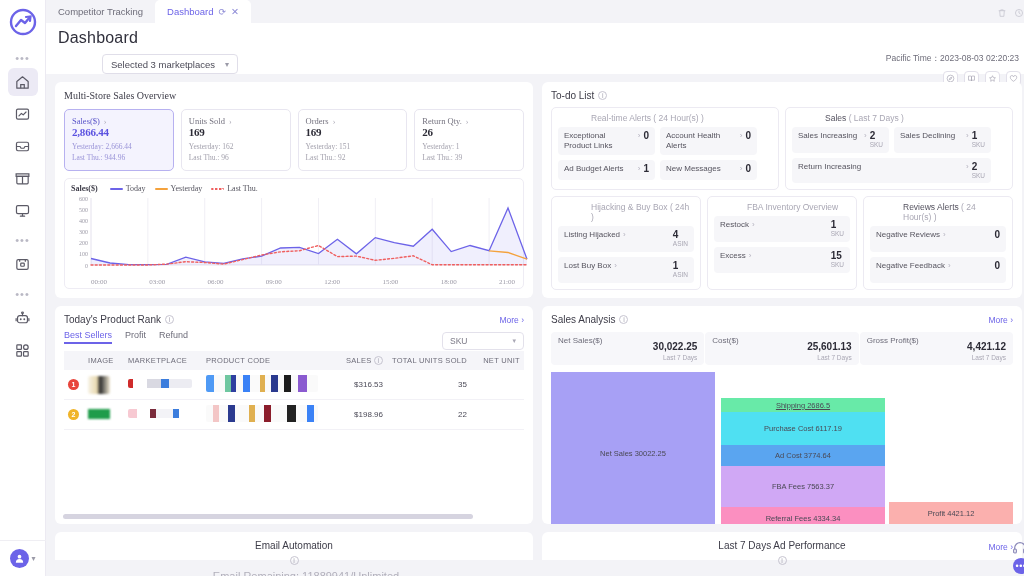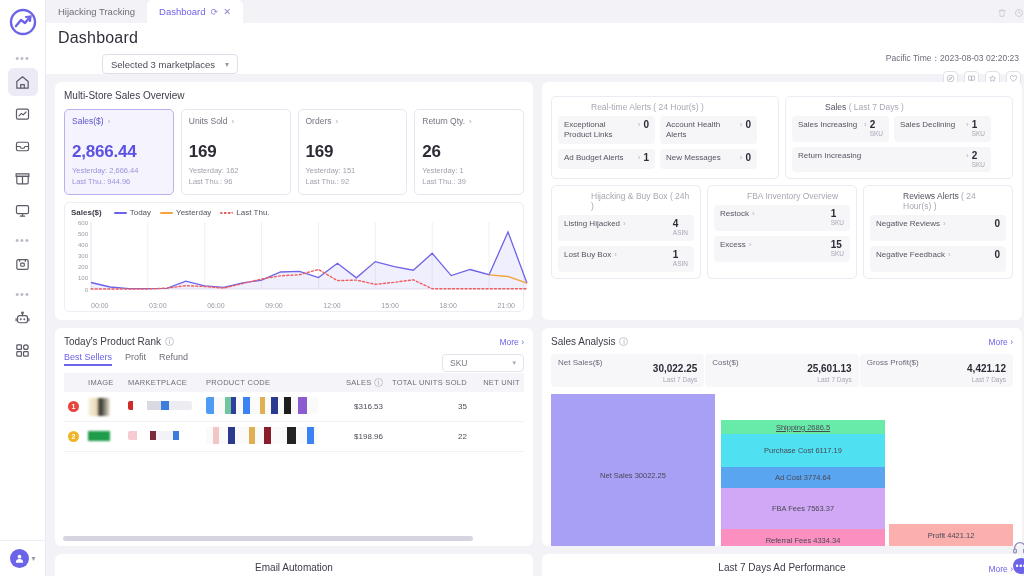--- a/index.html
+++ b/index.html
@@ -108,21 +108,21 @@
 
   
   .kpis { display: flex; gap: 7px; margin-top: 8px; }
   .kpi {
     flex: 1; border: 1px solid #e8e6f0; border-radius: 5px; padding: 6px 7px 7px;
   }
   .kpi.sel { border-color: #b7b1f0; background: #f4f3fe; }
   .kpi-label { font-size: 8.5px; color: #74727f; display: flex; align-items: center; gap: 4px; }
   .kpi.sel .kpi-label { color: #5a55c9; }
   .kpi-label .arw { font-size: 8px; color: #a9a7b4; }
-  .kpi-val { font-size: 17px; font-weight: bold; color: #2c2b36; margin: 16px 0 3px; letter-spacing: -.2px; }
+  .kpi-val { font-size: 11px; font-weight: bold; color: #2c2b36; margin: 0 0 3px; letter-spacing: -.2px; }
   .kpi.sel .kpi-val { color: #5b52e0; }
   .kpi-sub { font-size: 7.5px; color: #a3a1ad; line-height: 11px; }
   .kpi.sel .kpi-sub { color: #9a94d8; }
 
   
   .chartbox {
     margin-top: 7px; border: 1px solid #eeecf4; border-radius: 5px; padding: 5px 6px 2px;
   }
   .legend { display: flex; align-items: center; gap: 9px; font-size: 8px; color: #4c4b58; }
   .legend .ltitle { font-weight: bold; font-size: 8px; color: #3d3c48; margin-right: 3px; }
@@ -294,21 +294,21 @@
           </svg>
       </div>
       <span class="caret">▾</span>
     </div>
   </div>
 
   <div class="main">
 
     <div class="tabbar">
       <div class="tab">
-        <span>Hijacking Tracking</span>
+        <span>Competitor Tracking</span>
       </div>
       <div class="tab active">
         <span>Dashboard</span>
         <span class="tico">⟳</span>
         <span class="tclose">✕</span>
       </div>
       <div class="tabbar-right">
         <span>
           <svg viewBox="0 0 24 24" fill="none" stroke="currentColor" stroke-width="1.8">
               <path d="M4 6.5 h16"></path>
@@ -355,21 +355,21 @@
       <div class="mkt-select">
         <span>Selected 3 marketplaces</span>
         <span class="caret2">▾</span>
       </div>
     </div>
 
     <div class="content">
 
       <div class="row">
 
-        <div class="card" style="width:478px;">
+        <div class="card" style="width:478px;font-family:Liberation Serif, serif;">
           <div class="card-title">Multi-Store Sales Overview</div>
 
           <div class="kpis">
             <div class="kpi sel">
               <div class="kpi-label">
                   <span>Sales($)</span>
                   <span class="arw">›</span>
                 </div>
               <div class="kpi-val">2,866.44</div>
               <div class="kpi-sub">Yesterday: 2,666.44</div>
@@ -452,20 +452,24 @@
               <span>09:00</span>
               <span>12:00</span>
               <span>15:00</span>
               <span>18:00</span>
               <span>21:00</span>
             </div>
           </div>
         </div>
 
         <div class="card" style="width:480px;">
+          <div class="card-title">
+            <span>To-do List</span>
+            <i class="info-i">i</i>
+          </div>
 
           <div style="display:flex; gap:6px; margin-top:6px;">
             <div class="todo-group">
               <div class="todo-gtitle">Real-time Alerts ( 24 Hour(s) )</div>
               <div class="todo-cells">
                 <div class="tcell" style="width:97px">
                   <span class="tlab">Exceptional Product Links</span>
                   <span style="display:flex;align-items:flex-start">
                       <span class="tarw">›</span>
                       <span class="tnum">0</span>

